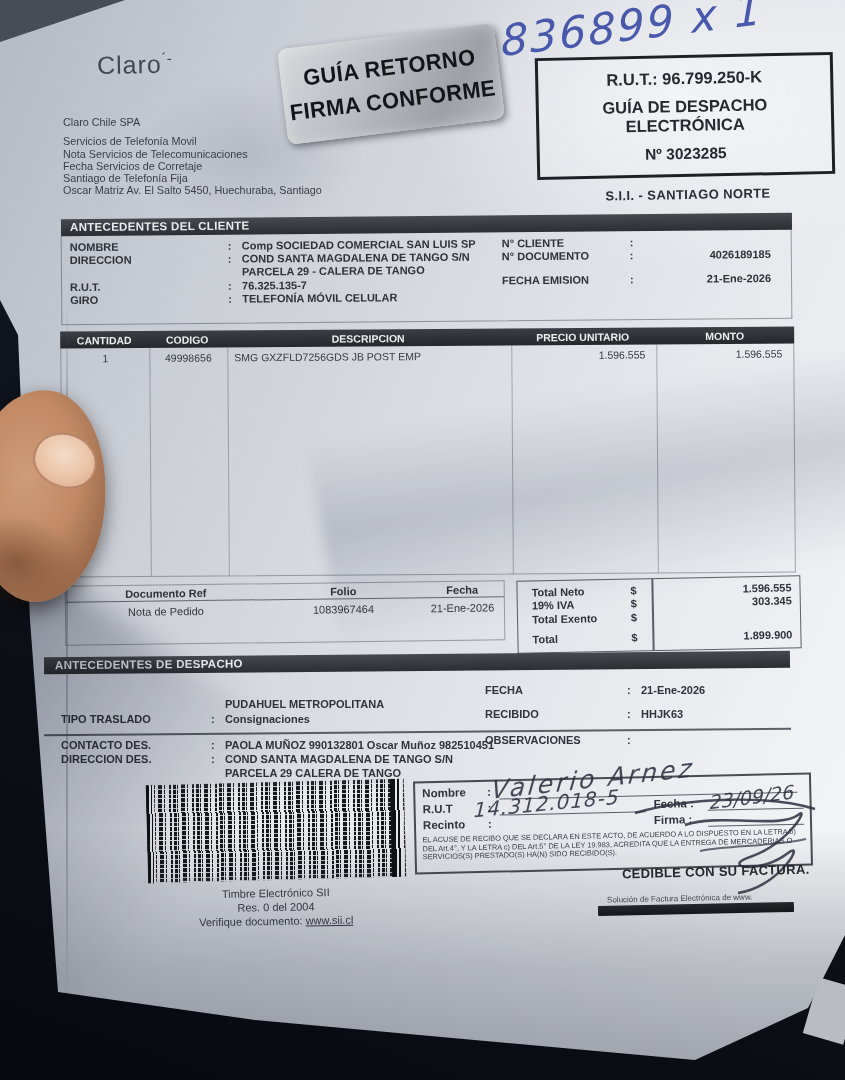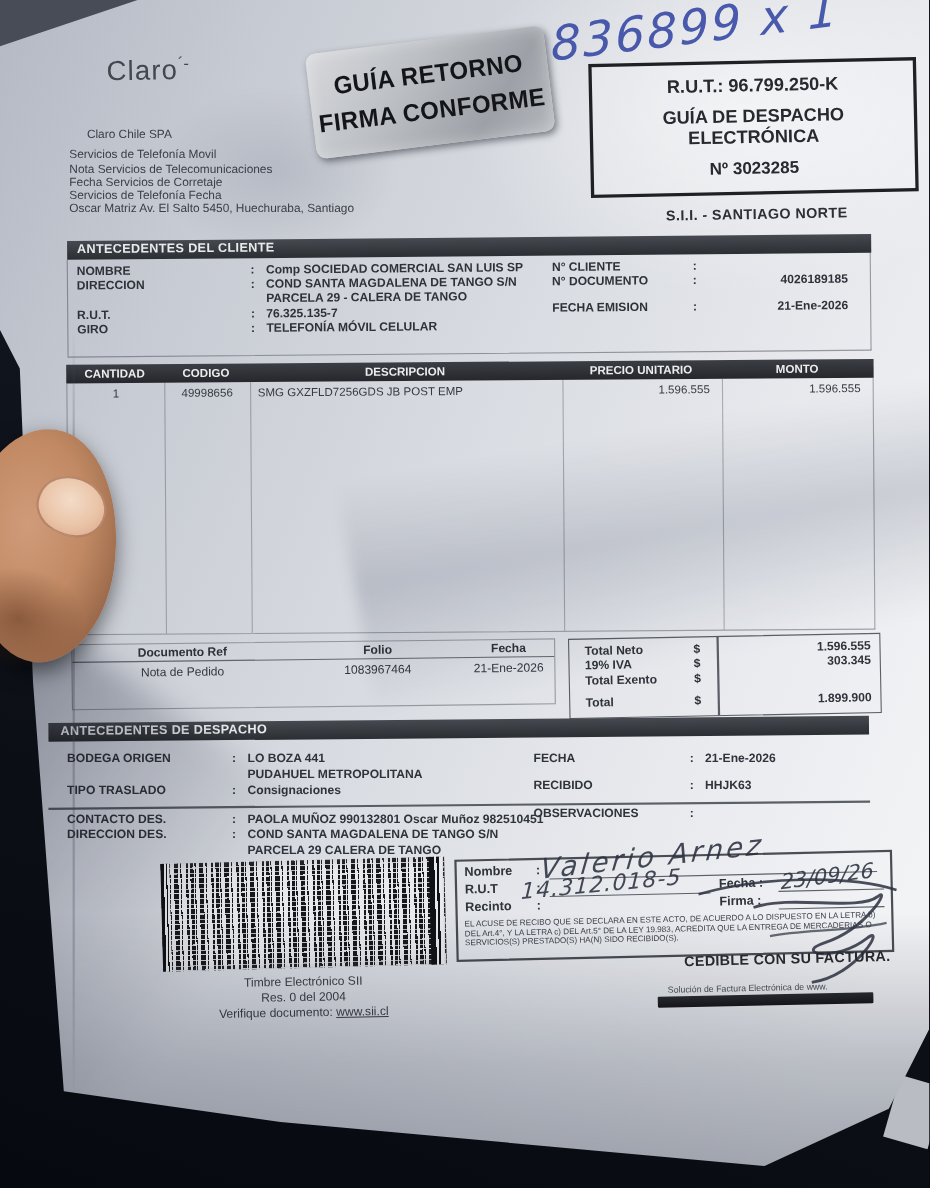--- a/index.html
+++ b/index.html
@@ -35,21 +35,21 @@
     transform:rotate(-10deg);mix-blend-mode:multiply;filter:blur(6px);
     background:linear-gradient(180deg,rgba(40,52,80,0) 0%,rgba(40,52,80,0.17) 45%,rgba(40,52,80,0) 100%);}
   .bottom-shade{position:absolute;left:0;right:0;top:830px;height:250px;z-index:5;pointer-events:none;
     mix-blend-mode:multiply;
     background:linear-gradient(180deg,rgba(30,40,62,0) 0%,rgba(30,40,62,0.26) 55%,rgba(30,40,62,0.4) 100%);}
   
   .c{position:absolute;z-index:2;}
   #logo{left:97px;top:50px;font-size:25px;color:#43474e;letter-spacing:1px;transform:rotate(-1deg);}
   #logo .mark{vertical-align:super;font-size:15px;letter-spacing:0;}
   #company{left:63px;top:116px;font-size:10.8px;line-height:12.3px;color:#3a3e45;}
-  #company .co-name{margin-bottom:7px;margin-left:16px;}
+  #company .co-name{margin-bottom:7px;}
   #sticker{left:282px;top:36px;width:218px;height:96px;transform:rotate(-7deg);border-radius:9px;
     background:linear-gradient(128deg,#d7d9dc 0%,#bbbec3 40%,#9da0a6 75%,#b4b7bc 100%);
     box-shadow:2px 3px 7px rgba(15,20,30,0.5), inset 0 0 14px rgba(255,255,255,0.35);
     display:flex;flex-direction:column;justify-content:center;align-items:center;gap:7px;z-index:3;}
   .sticker-line{font-weight:bold;font-size:22.5px;color:#141519;transform:scaleX(0.97);
     letter-spacing:0.4px;white-space:nowrap;}
   #hw-number{left:500px;top:0px;font-size:43px;color:#3c4da6;font-style:italic;letter-spacing:2px;
     transform:rotate(-7deg) skewX(-6deg);font-family:"DejaVu Sans",sans-serif;opacity:0.92;z-index:3;}
   #rut-box{left:536px;top:55px;width:298px;height:122px;border:3.5px solid #1e2024;
     transform:rotate(-1.2deg);text-align:center;color:#26292e;background:rgba(255,255,255,0.15);
@@ -152,21 +152,21 @@
   <div id="paper">
     <div class="glow"></div>
     <div class="crumple"></div>
 
     <div class="c" id="logo"><span>Claro</span><span class="mark">´-</span></div>
     <div class="c" id="company">
       <div class="co-name">Claro Chile SPA</div>
       <div>Servicios de Telefonía Movil</div>
       <div>Nota Servicios de Telecomunicaciones</div>
       <div>Fecha Servicios de Corretaje</div>
-      <div>Servicios de Telefonía Fecha</div>
+      <div>Santiago de Telefonía Fija</div>
       <div>Oscar Matriz Av. El Salto 5450, Huechuraba, Santiago</div>
     </div>
 
     <div class="c" id="sticker">
       <div class="sticker-line">GUÍA RETORNO</div>
       <div class="sticker-line">FIRMA CONFORME</div>
     </div>
 
     <div class="c" id="hw-number">836899 x 1</div>
 
@@ -281,25 +281,20 @@
         </div>
       <div class="t-row gap">
           <span class="lbl">Total</span>
           <span class="cur">$</span>
           <span class="val">1.899.900</span>
         </div>
     </div>
 
     <div class="c section-bar" id="dispatch-bar">ANTECEDENTES DE DESPACHO</div>
     <div class="c" id="dispatch">
-      <div class="d-row" style="top:4px">
-          <span>BODEGA ORIGEN</span>
-          <span>:</span>
-          <span>LO BOZA 441</span>
-        </div>
       <div class="d-line2" style="top:18px">PUDAHUEL   METROPOLITANA</div>
       <div class="d-row" style="top:33px">
           <span>TIPO TRASLADO</span>
           <span>:</span>
           <span>Consignaciones</span>
         </div>
       <div class="d-row" style="top:59px;width:480px">
           <span>CONTACTO DES.</span>
           <span>:</span>
           <span>PAOLA MUÑOZ 990132801 Oscar Muñoz 982510451</span>

